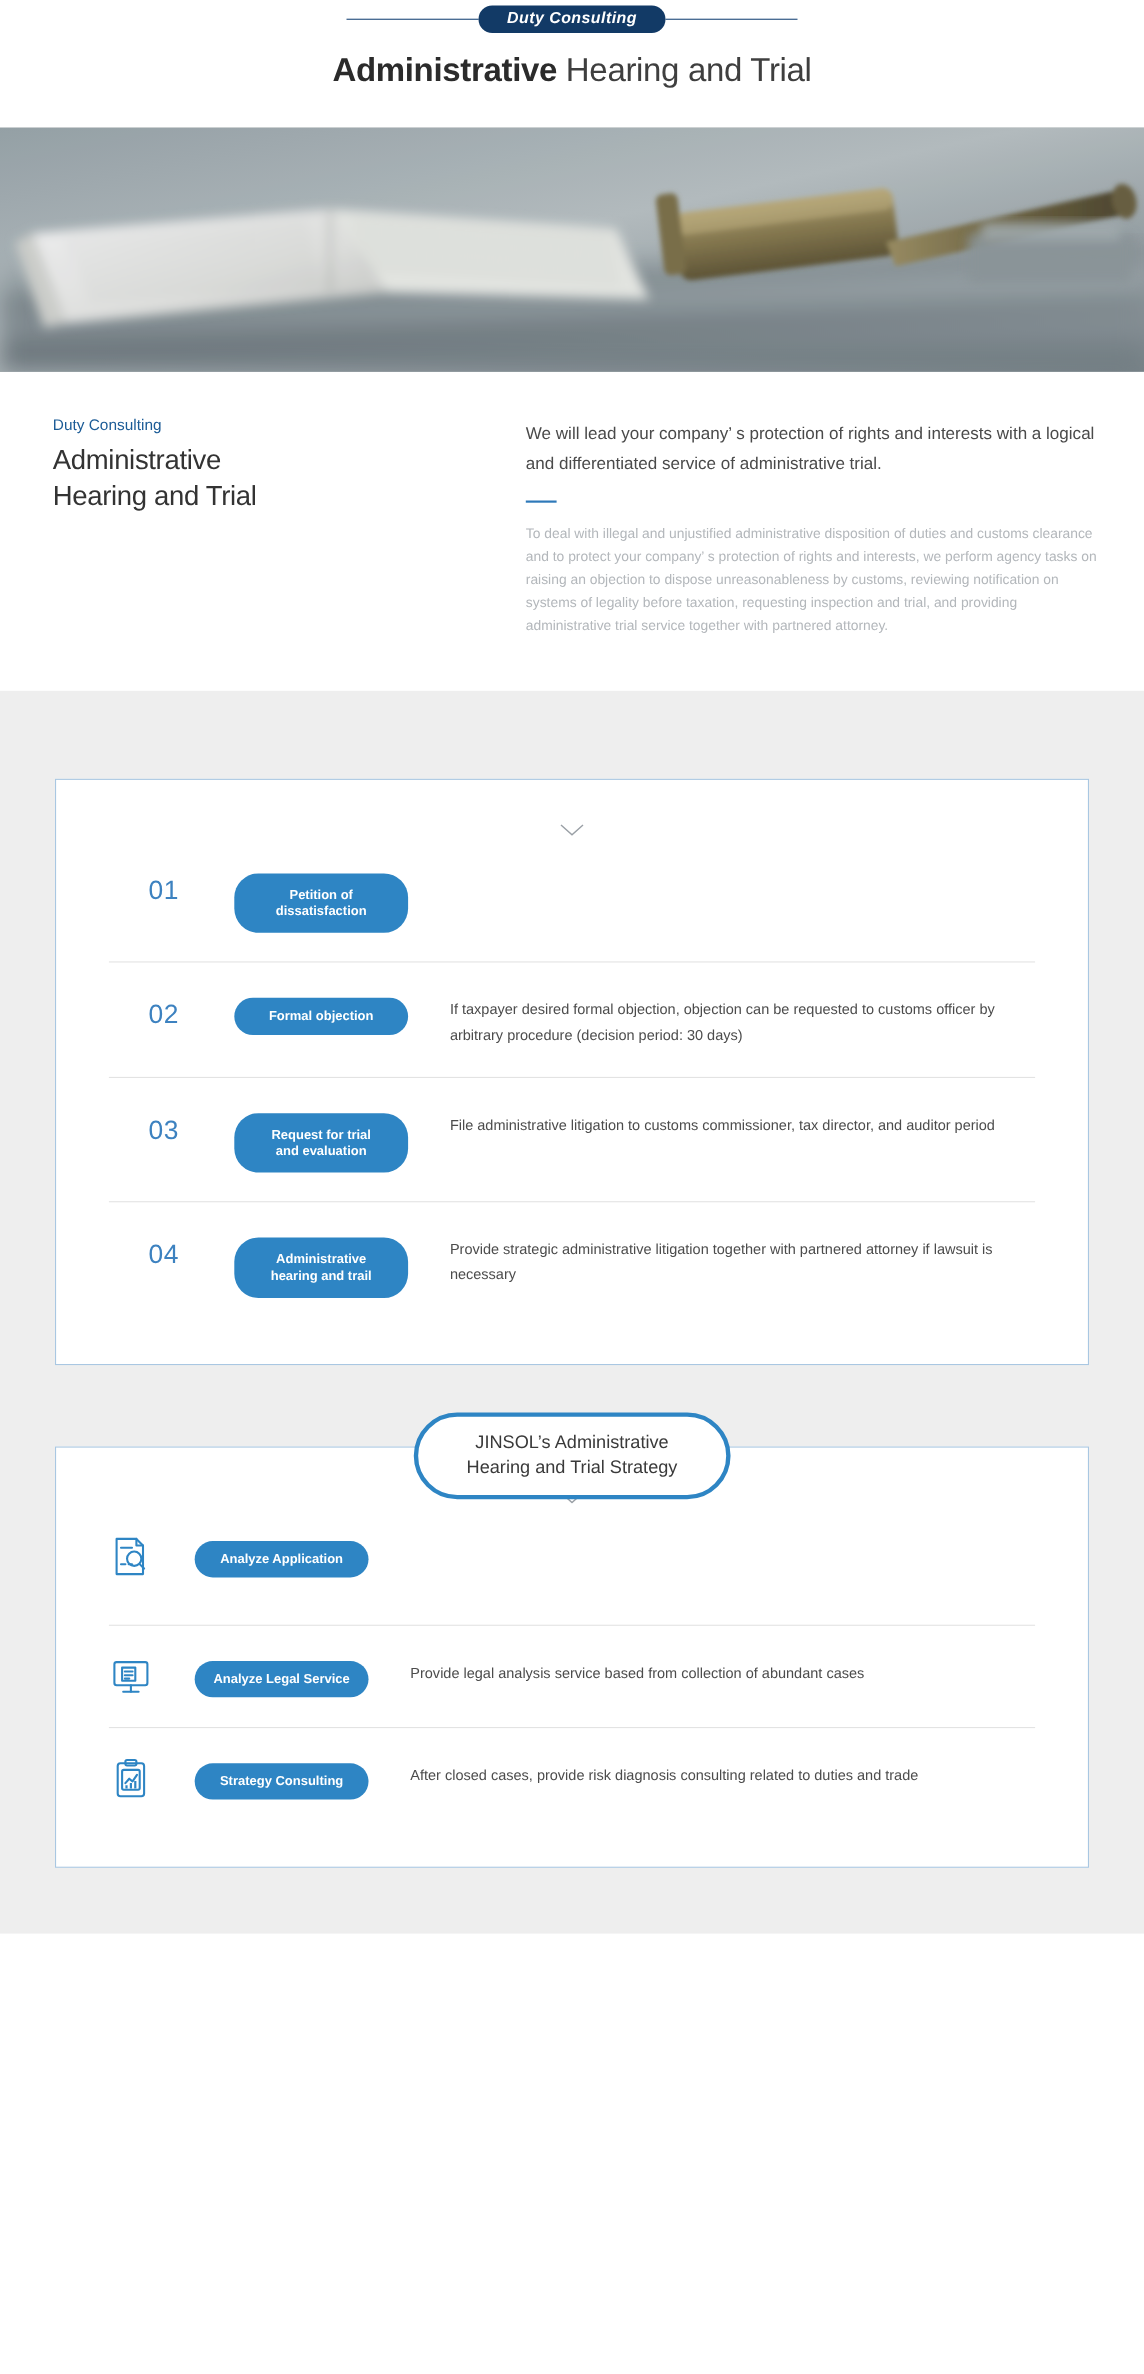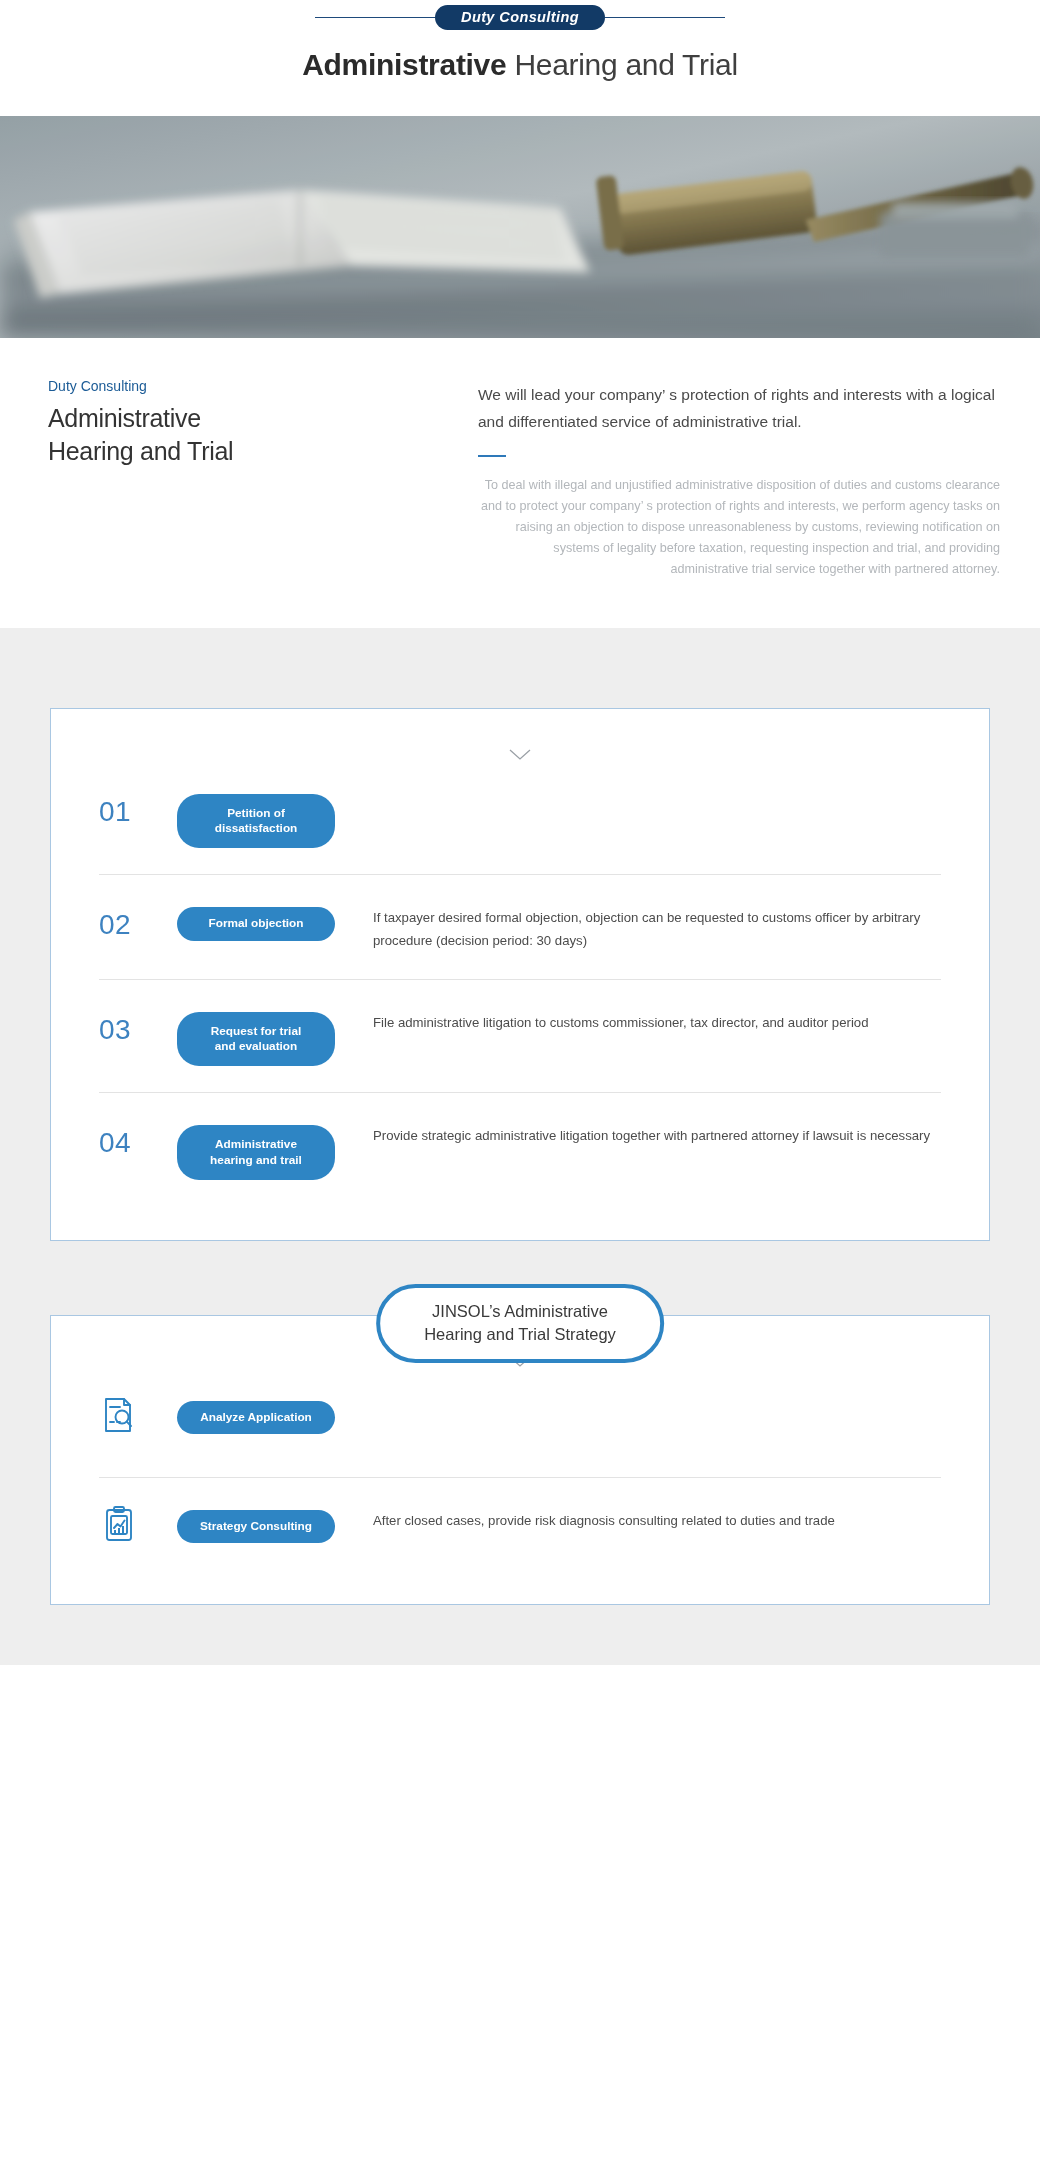--- a/index.html
+++ b/index.html
@@ -88,21 +88,20 @@
   .intro-divider {
     width: 28px;
     height: 2px;
     background: #2e79b9;
     margin: 20px 0 18px 0;
   }
   .intro-body {
     font-size: 12.6px;
     line-height: 1.66;
     color: #b3b7bb;
-    text-align: right;
   }
 
   
   .gray-section {
     background: #eeeeee;
     padding: 80px 0 60px 0;
   }
 
   .panel-wrap {
     position: relative;
@@ -144,24 +143,25 @@
     align-items: flex-start;
     padding: 22px 0 26px 0;
     border-top: 1px solid #e3e3e3;
     min-height: 92px;
   }
   .row:first-child { border-top: none; padding-top: 6px; }
 
   .row-num {
     width: 78px;
     flex: none;
-    font-size: 28px;
+    font-size: 24px;
     color: #3d82c0;
     padding-top: 12px;
     letter-spacing: 0.5px;
+    margin-left: 36px;
   }
   .row-icon {
     width: 78px;
     flex: none;
     padding-top: 4px;
     display: flex;
     justify-content: flex-start;
   }
   .pill {
     width: 158px;
@@ -354,20 +354,33 @@
                 <path d="M18 27h3"></path>
                 <circle cx="23" cy="22" r="6.5"></circle>
                 <path d="M27.7 26.7 32 31"></path>
               </svg>
             </div>
     <div class="pill">Analyze Application</div>
   </div>
   <div class="row">
     <div class="row-icon">
               <svg viewBox="0 0 40 40" width="40" height="40" fill="none" stroke="#2e85c4" stroke-width="1.9" stroke-linecap="round" stroke-linejoin="round">
+                <rect x="5" y="7" width="30" height="21" rx="2"></rect>
+                <path d="M20 28v6"></path>
+                <path d="M13 34h14"></path>
+                <rect x="12" y="12" width="12" height="12"></rect>
+                <path d="M14.5 15.5h7M14.5 19h7M14.5 22h4"></path>
+              </svg>
+            </div>
+    <div class="pill">Analyze Legal Service</div>
+    <div class="row-desc">Provide legal analysis service based from collection of abundant cases</div>
+  </div>
+  <div class="row">
+    <div class="row-icon">
+              <svg viewBox="0 0 40 40" width="40" height="40" fill="none" stroke="#2e85c4" stroke-width="1.9" stroke-linecap="round" stroke-linejoin="round">
                 <rect x="8" y="6" width="24" height="30" rx="2.5"></rect>
                 <rect x="15" y="3" width="10" height="5" rx="1.5"></rect>
                 <rect x="12" y="12" width="16" height="18" rx="1.5"></rect>
                 <path d="M15 24l3.5-4 3 2.5 4-6"></path>
                 <path d="M15 29h2v-3h-2zM19 29h2v-5h-2zM23 29h2v-7h-2z" fill="#2e85c4" stroke="none"></path>
               </svg>
             </div>
     <div class="pill">Strategy Consulting</div>
     <div class="row-desc">After closed cases, provide risk diagnosis consulting related to duties and trade</div>
   </div>

